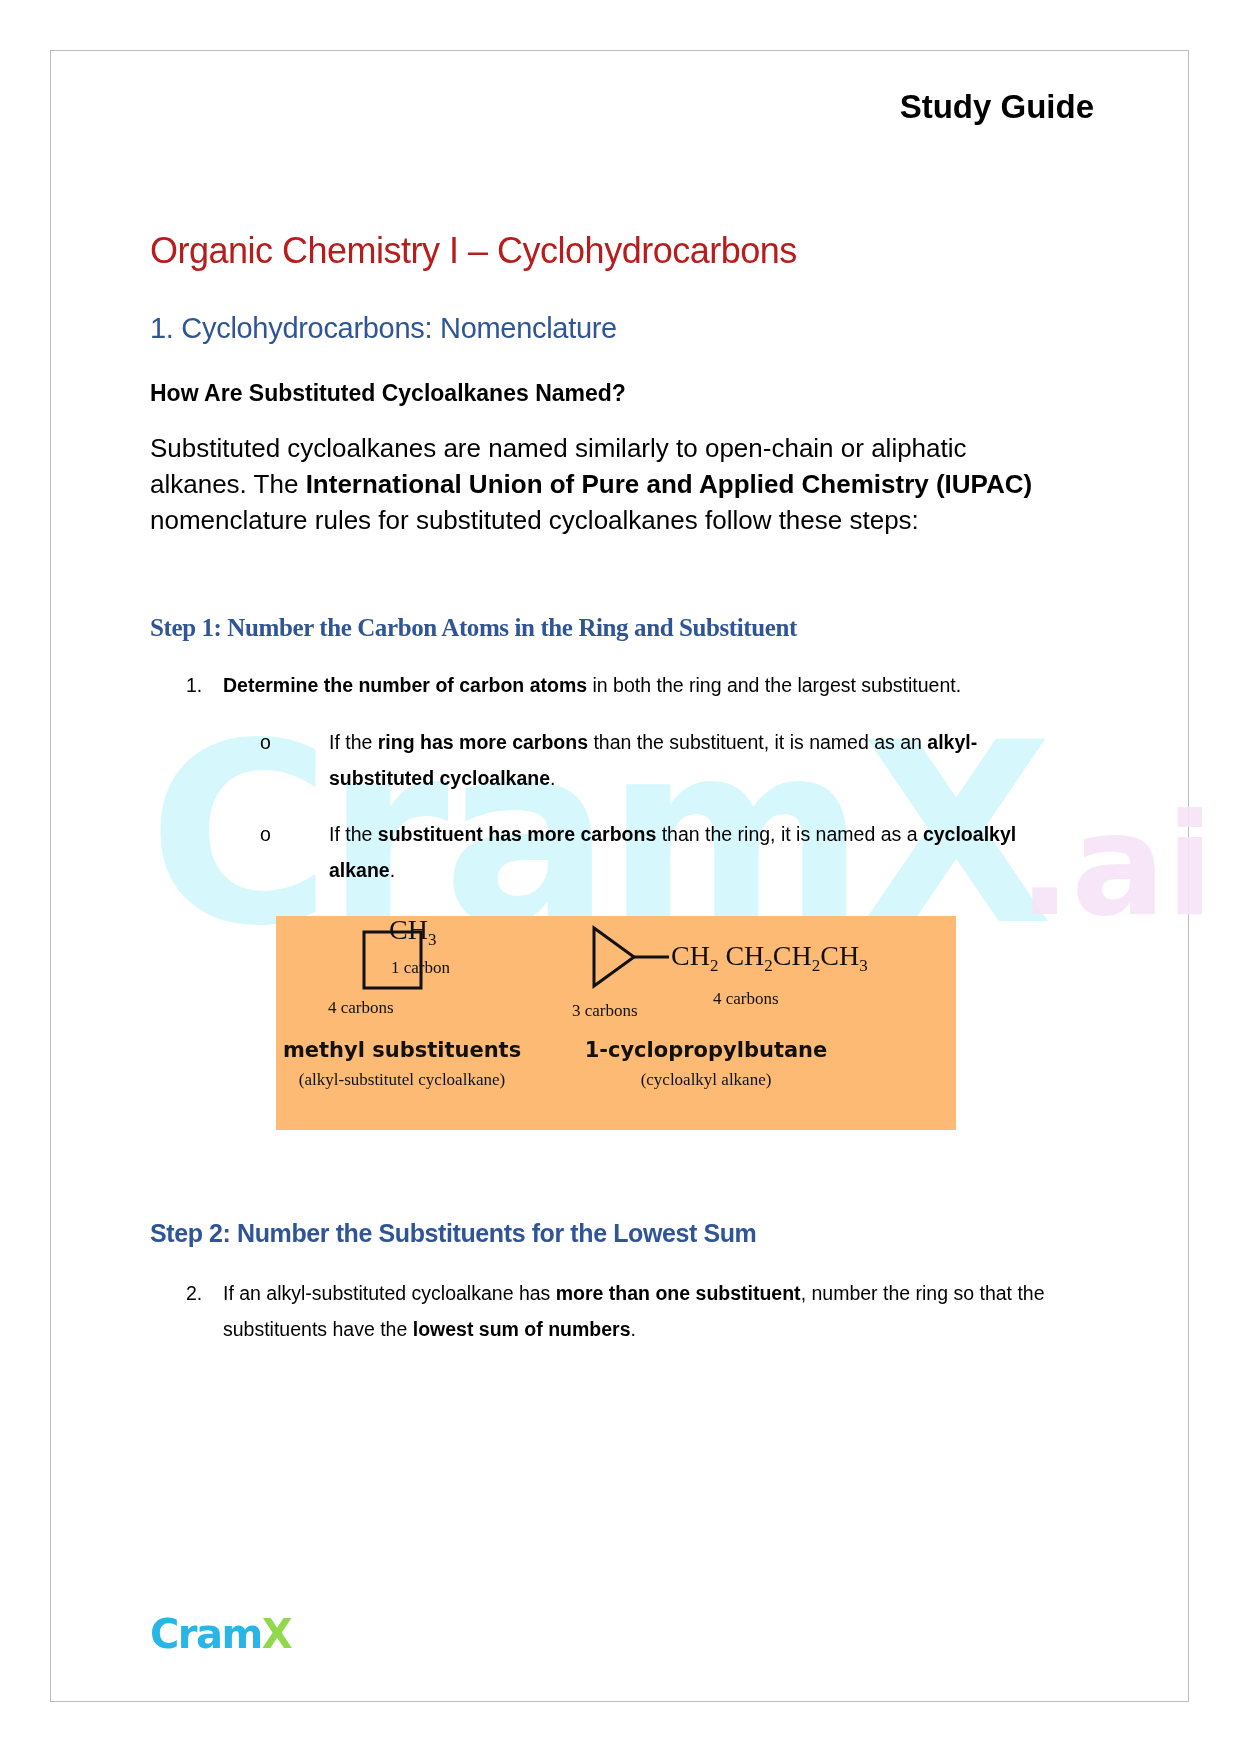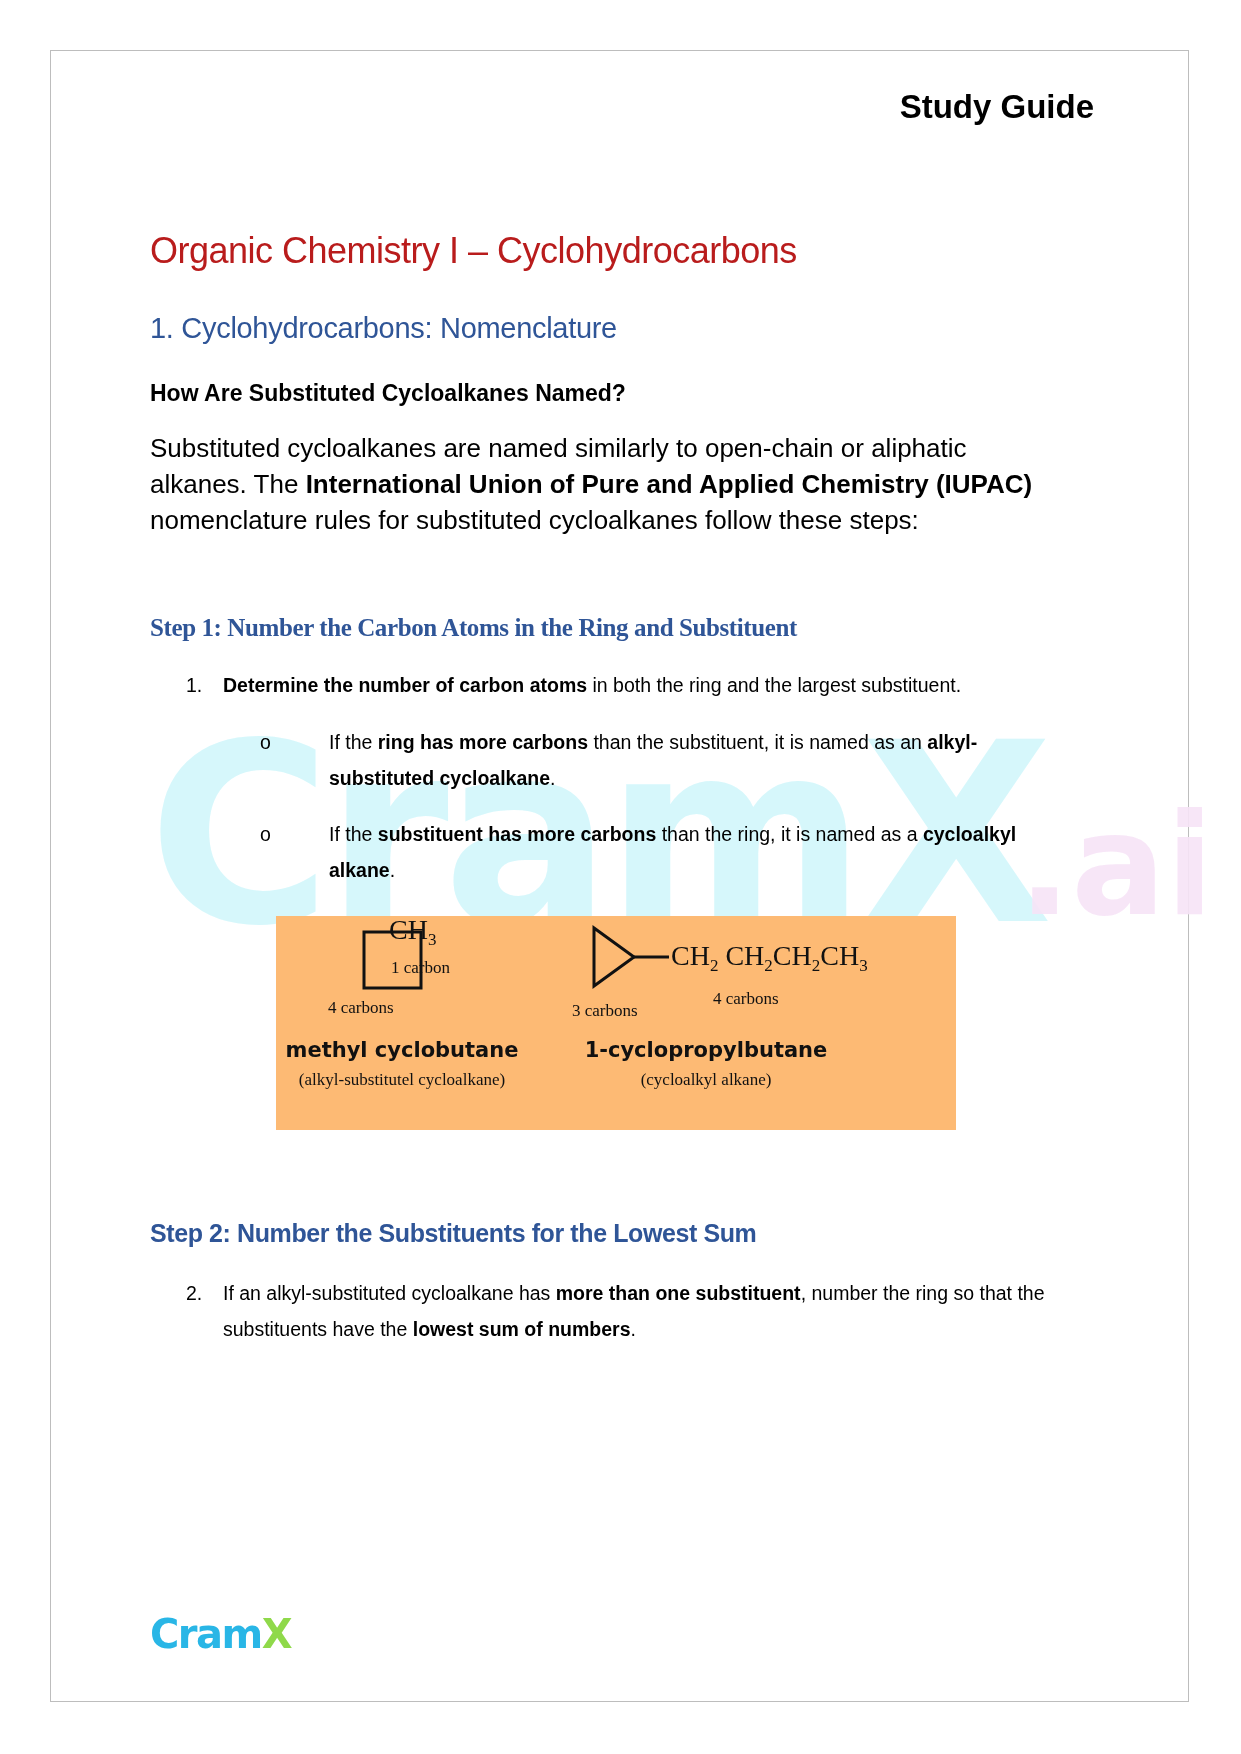--- a/index.html
+++ b/index.html
@@ -86,21 +86,21 @@
 <div class="diagram">
   <svg width="680" height="214">
     <rect x="88" y="16" width="57" height="56" fill="none" stroke="#111" stroke-width="3"></rect>
     <polygon points="318,12 318,70 358,41" fill="none" stroke="#111" stroke-width="3" stroke-linejoin="miter"></polygon>
     <line x1="358" y1="41" x2="393" y2="41" stroke="#111" stroke-width="3"></line>
   </svg>
 
   <span class="formula" style="left:113px; top:-2px;"><span>CH</span><sub>3</sub></span>
   <span class="dlabel" style="left:115px; top:42px;">1 carbon</span>
   <span class="dlabel" style="left:52px; top:82px;">4 carbons</span>
-  <span class="dname" style="left:0px; width:252px; text-align:center; top:122px;">methyl cyclobutane</span>
+  <span class="dname" style="left:0px; width:252px; text-align:center; top:122px;">methyl substituents</span>
   <span class="dlabel" style="left:-24px; width:300px; text-align:center; top:154px;">(alkyl-substitutel cycloalkane)</span>
 
   <span class="formula" style="left:395px; top:24px;"><span>CH</span><sub>2</sub> <span>CH</span><sub>2</sub><span>CH</span><sub>2</sub><span>CH</span><sub>3</sub></span>
   <span class="dlabel" style="left:437px; top:73px;">4 carbons</span>
   <span class="dlabel" style="left:296px; top:85px;">3 carbons</span>
   <span class="dname" style="left:300px; width:260px; text-align:center; top:122px;">1-cyclopropylbutane</span>
   <span class="dlabel" style="left:300px; width:260px; text-align:center; top:154px;">(cycloalkyl alkane)</span>
 </div>
 
 <div class="step-heading step2">Step 2: Number the Substituents for the Lowest Sum</div>

